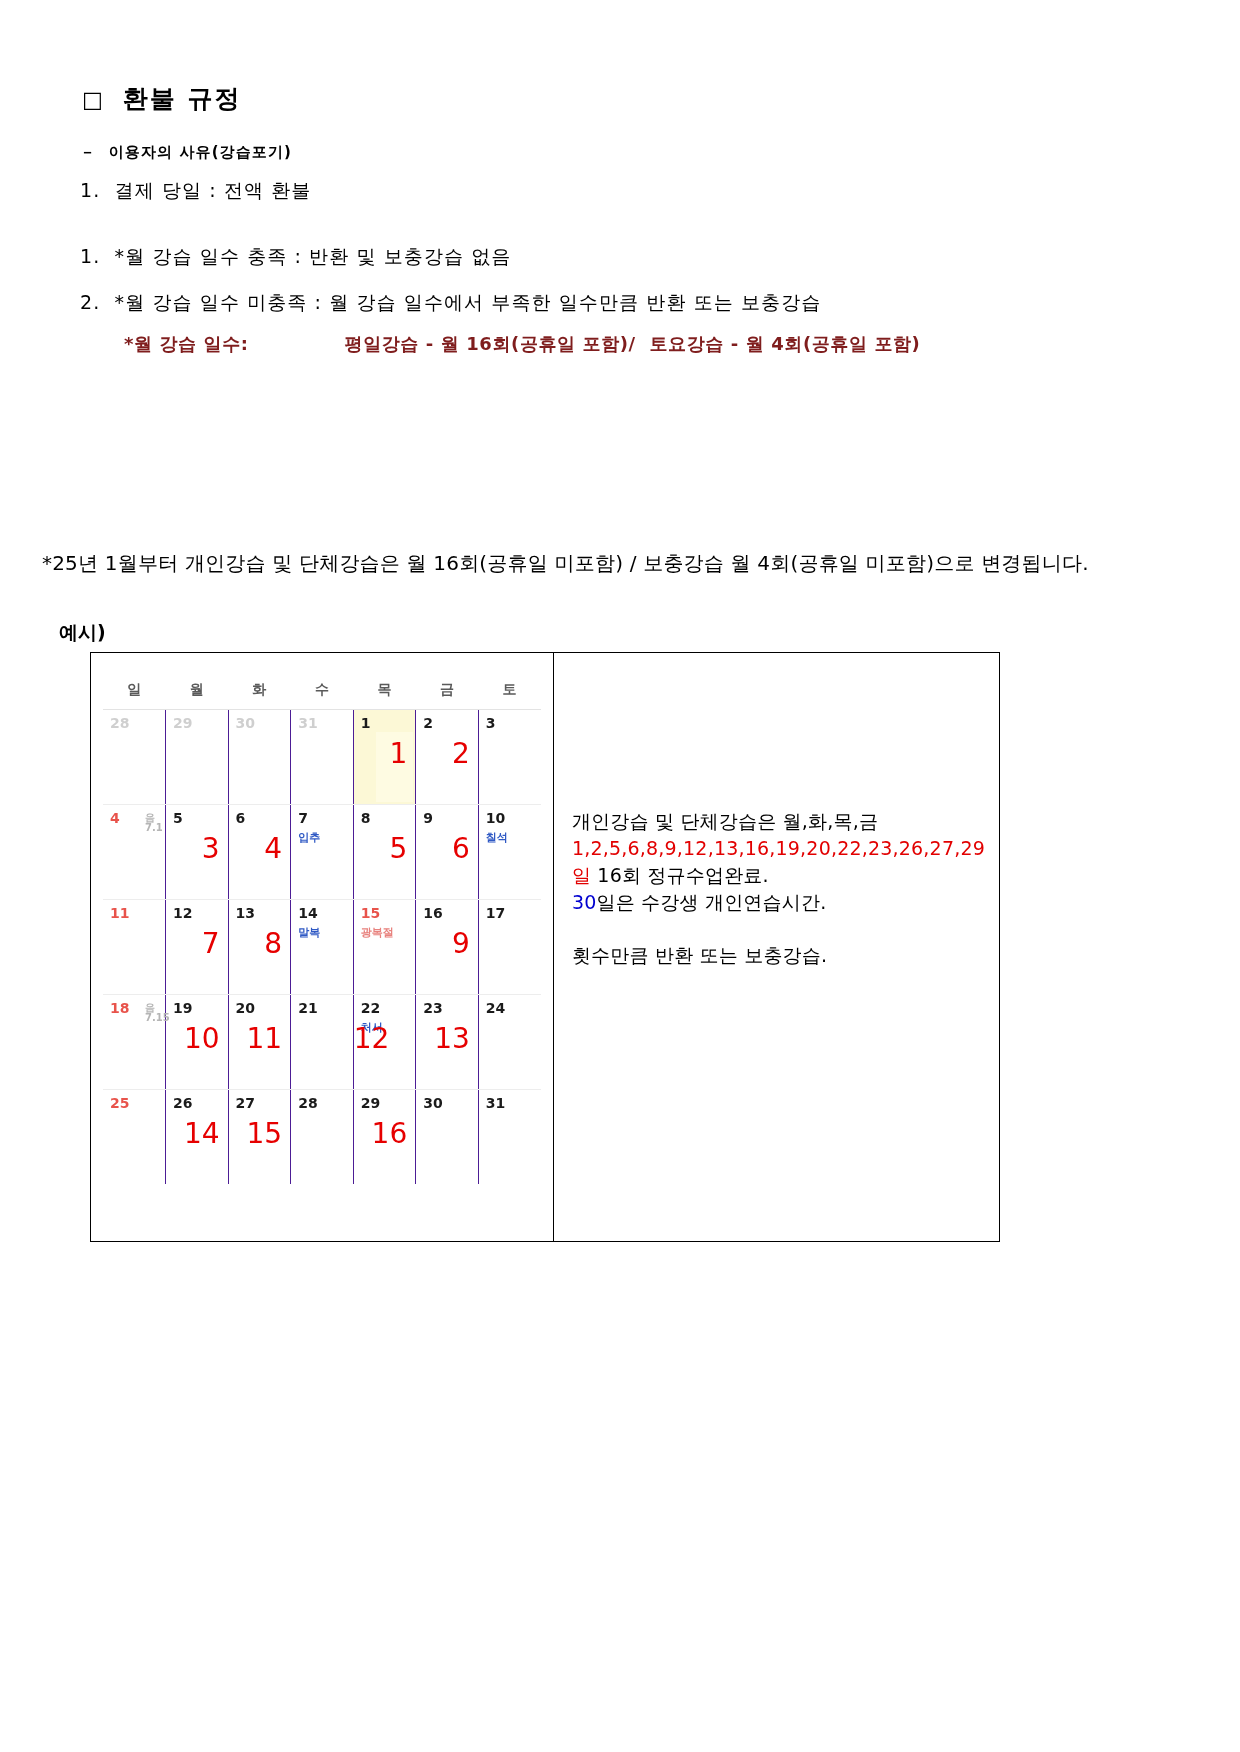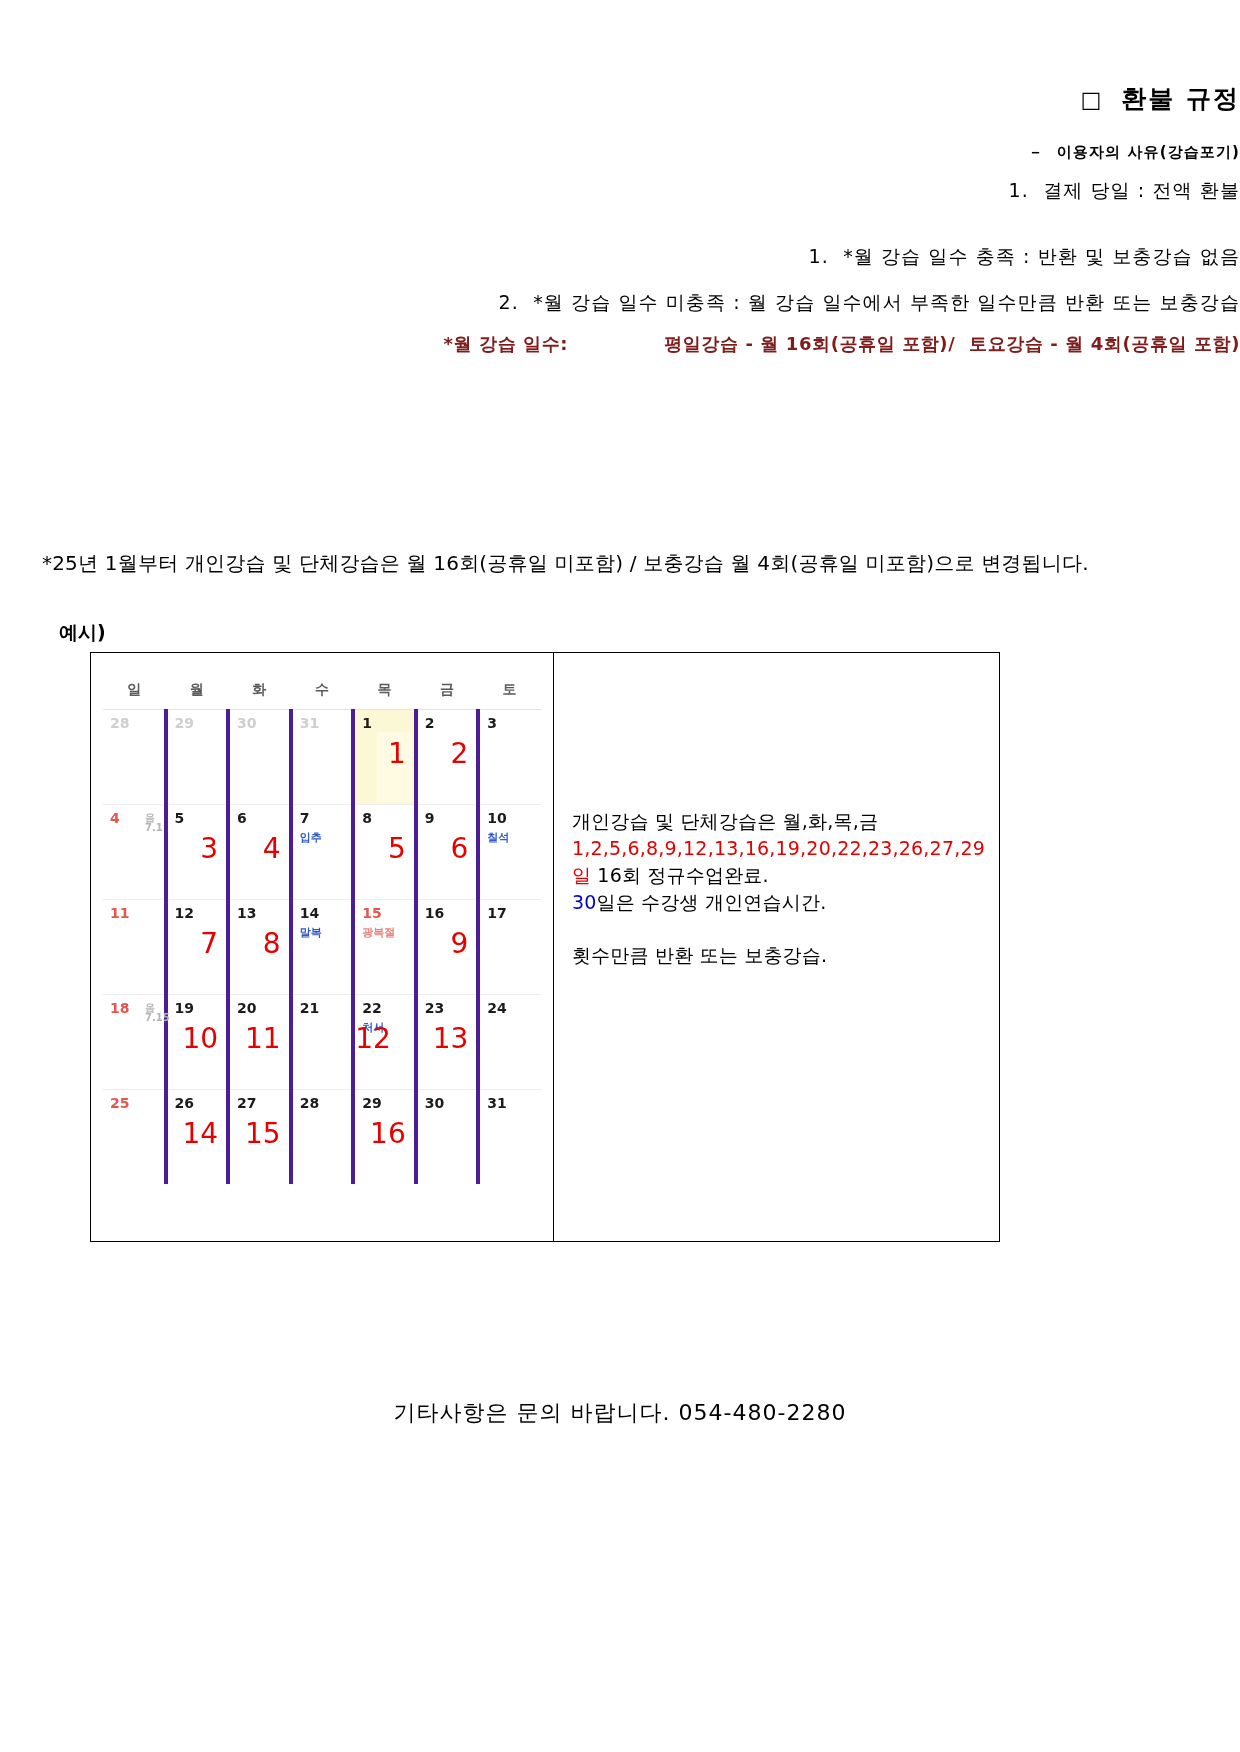--- a/index.html
+++ b/index.html
@@ -18,24 +18,23 @@
   }
   .page {
     position: absolute;
     inset: 0;
     padding: 0;
   }
 
   
   .rules {
     position: absolute;
-    left: 12px;
+    left: 2px;
     top: 82px;
     width: 1228px;
-    text-align: right;
   }
   .rule-title {
     font-size: 25px;
     font-weight: bold;
     letter-spacing: 2px;
     margin: 0 0 22px 80px;
     white-space: pre;
   }
   .rule-title .box-glyph {
     font-weight: normal;
@@ -123,21 +122,21 @@
     font-weight: bold;
     color: #5a5a5a;
     text-align: center;
     padding: 0 0 10px 0;
     border-bottom: 1px solid #e3e3e3;
   }
   table.cal td {
     height: 94px;
     vertical-align: top;
     border-bottom: 1px solid #ededed;
-    border-right: 4px solid #4c1d95;
+    border-right: 1px solid #4c1d95;
     position: relative;
     padding: 0;
   }
   table.cal td:last-child { border-right: none; }
   table.cal tr:last-child td { border-bottom: none; }
 
   .daynum {
     position: absolute;
     left: 7px;
     top: 6px;
@@ -400,15 +399,14 @@
     <div class="desc-pane">
       <div class="desc-line">개인강습 및 단체강습은 월,화,목,금</div>
       <div class="desc-line"><span class="desc-red">1,2,5,6,8,9,12,13,16,19,20,22,23,26,27,29일</span><span> 16회 정규수업완료.</span></div>
       <div class="desc-line"><span class="desc-blue">30</span><span>일은 수강생 개인연습시간.</span></div>
       <div class="desc-gap"></div>
       <div class="desc-line">횟수만큼 반환 또는 보충강습.</div>
     </div>
 
   </div>
 
-  <div class="footer">기타사항은 문의 바랍니다. 054-480-2280</div>
 
 </div>
 
 </body></html>

